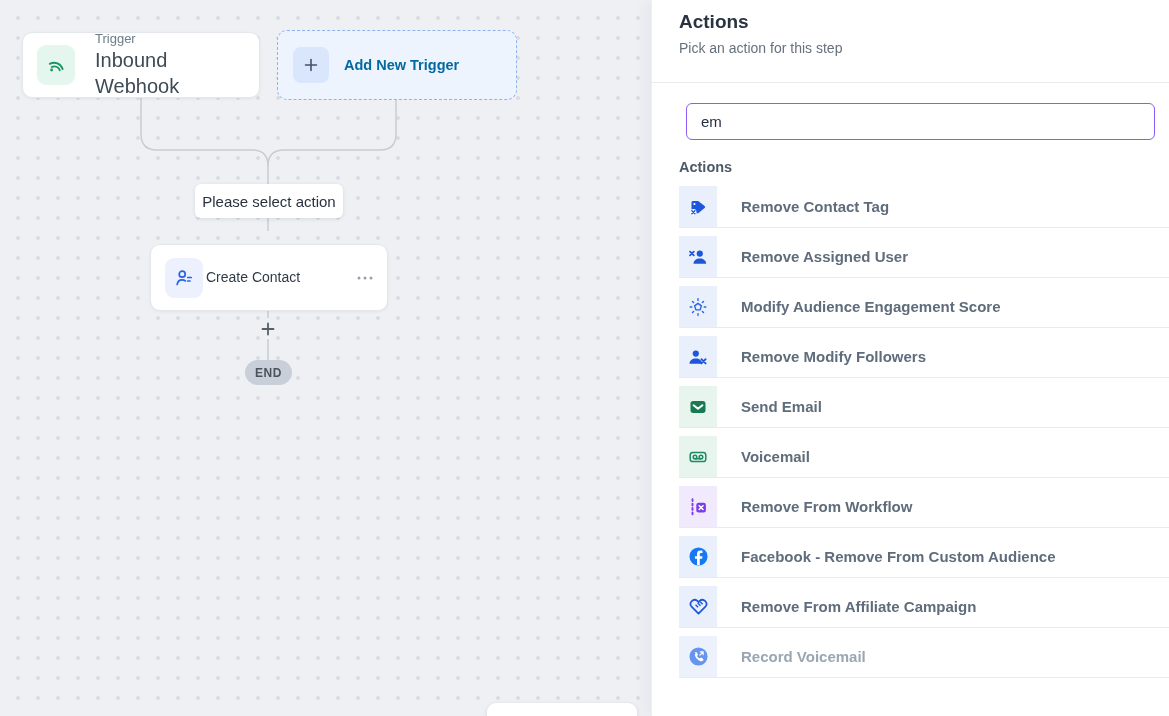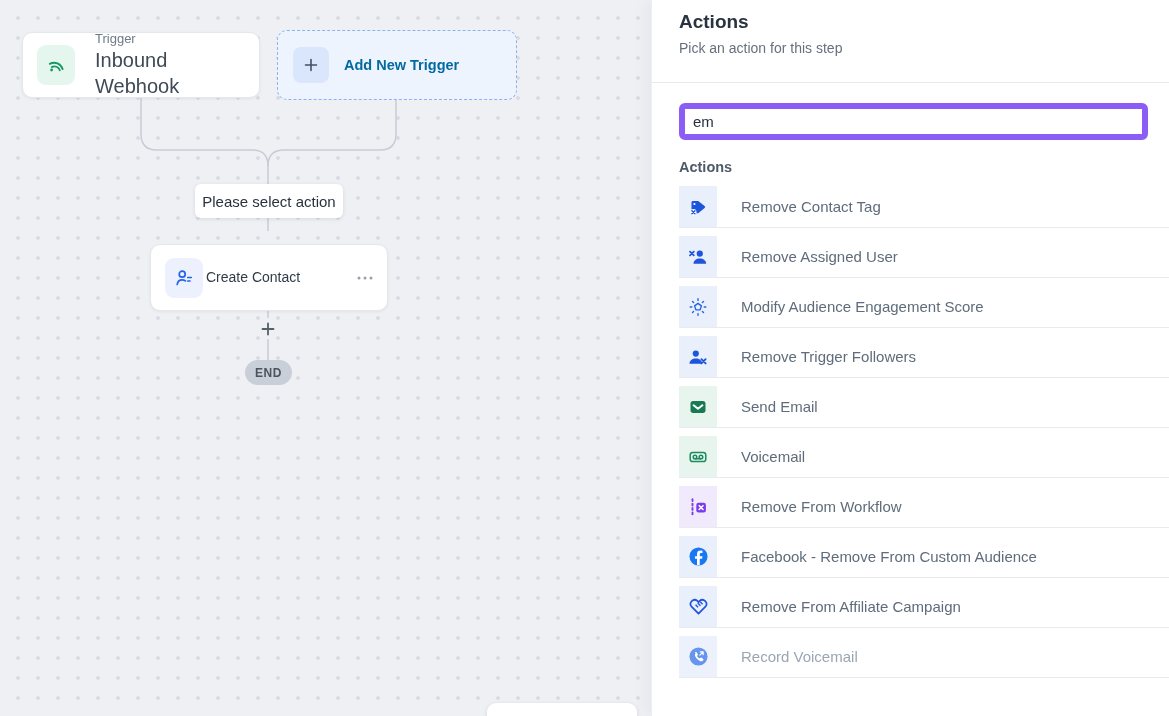--- a/index.html
+++ b/index.html
@@ -50,29 +50,29 @@
 
   
   .panel { position:absolute; left:651px; top:0; width:518px; height:716px;
     background:#fff; border-left:1px solid #eceef1;
     box-shadow:-6px 0 14px rgba(16,24,40,.04); }
   .panel-header { padding:11px 0 0 27px; height:83px; border-bottom:1px solid #e8eaee; }
   .panel-title { font-size:19px; font-weight:600; color:#2a3441; }
   .panel-subtitle { font-size:14px; color:#66717e; margin-top:7px; }
 
   .search-wrap { padding:20px 0 0 27px; }
-  .search-input { width:calc(100% - 27px + 6px); height:37px; border:6px solid #8b5cf6;
+  .search-input { width:calc(100% - 27px + 6px); height:37px; border:1px solid #8b5cf6;
     border-radius:6px; font-family:"Liberation Sans", sans-serif;
-    font-size:15px; color:#253041; padding:0 8px; outline:none; display:block; }
+    font-size:15px; color:#253041; padding:0 14px; outline:none; display:block;margin-left:7px; }
 
   .section-label { margin:19px 0 11px 27px; font-size:14.5px; font-weight:bold; color:#4d5a68; }
 
   .action-list { margin-left:27px; }
   .action-row { display:flex; align-items:stretch; height:42px; margin-bottom:8px;
-    border-bottom:1px solid #e7eaee; cursor:pointer; background:#fff; }
+    border-bottom:1px solid #e7eaee; cursor:pointer; background:#fff;font-weight:bold; }
   .action-icon { width:38px; flex:0 0 auto; display:flex; align-items:center;
     justify-content:center; }
   .action-label { font-size:15px; color:#5f6c7b; display:flex; align-items:center;
     padding-left:24px; }
   .action-row.muted .action-label { color:#9aa6b2; }
 </style>
 </head>
 <body>
 
 <div class="stage">
@@ -184,21 +184,21 @@
         <div class="action-label">Modify Audience Engagement Score</div>
       </div>
         <div class="action-row">
         <div class="action-icon" style="background: rgb(233, 239, 251); color: rgb(29, 85, 221);">
             <svg width="20" height="20" viewBox="0 0 20 20">
               <circle cx="7.8" cy="6.6" r="3.1" fill="currentColor"></circle>
               <path d="M1.5 16.8 c0-3.2 2.8-5.2 6.3-5.2 s6.3 2 6.3 5.2 z" fill="currentColor"></path>
               <path d="M13.4 12.2 l4.2 4.2 M17.6 12.2 l-4.2 4.2" stroke="currentColor" stroke-width="1.9" stroke-linecap="round" fill="none"></path>
             </svg>
           </div>
-        <div class="action-label">Remove Trigger Followers</div>
+        <div class="action-label">Remove Modify Followers</div>
       </div>
         <div class="action-row">
         <div class="action-icon" style="background: rgb(231, 245, 238); color: rgb(24, 122, 82);">
             <svg width="20" height="20" viewBox="0 0 20 20">
               <path d="M2.5 6.5 C2.5 5.1 3.6 4 5 4 H15 C16.4 4 17.5 5.1 17.5 6.5 V13.5 C17.5 14.9 16.4 16 15 16 H5 C3.6 16 2.5 14.9 2.5 13.5 Z" fill="currentColor"></path>
               <path d="M5.6 8.3 L10 11.8 L14.4 8.3" stroke="#fff" stroke-width="2" fill="none" stroke-linecap="round" stroke-linejoin="round"></path>
             </svg>
           </div>
         <div class="action-label">Send Email</div>
       </div>

